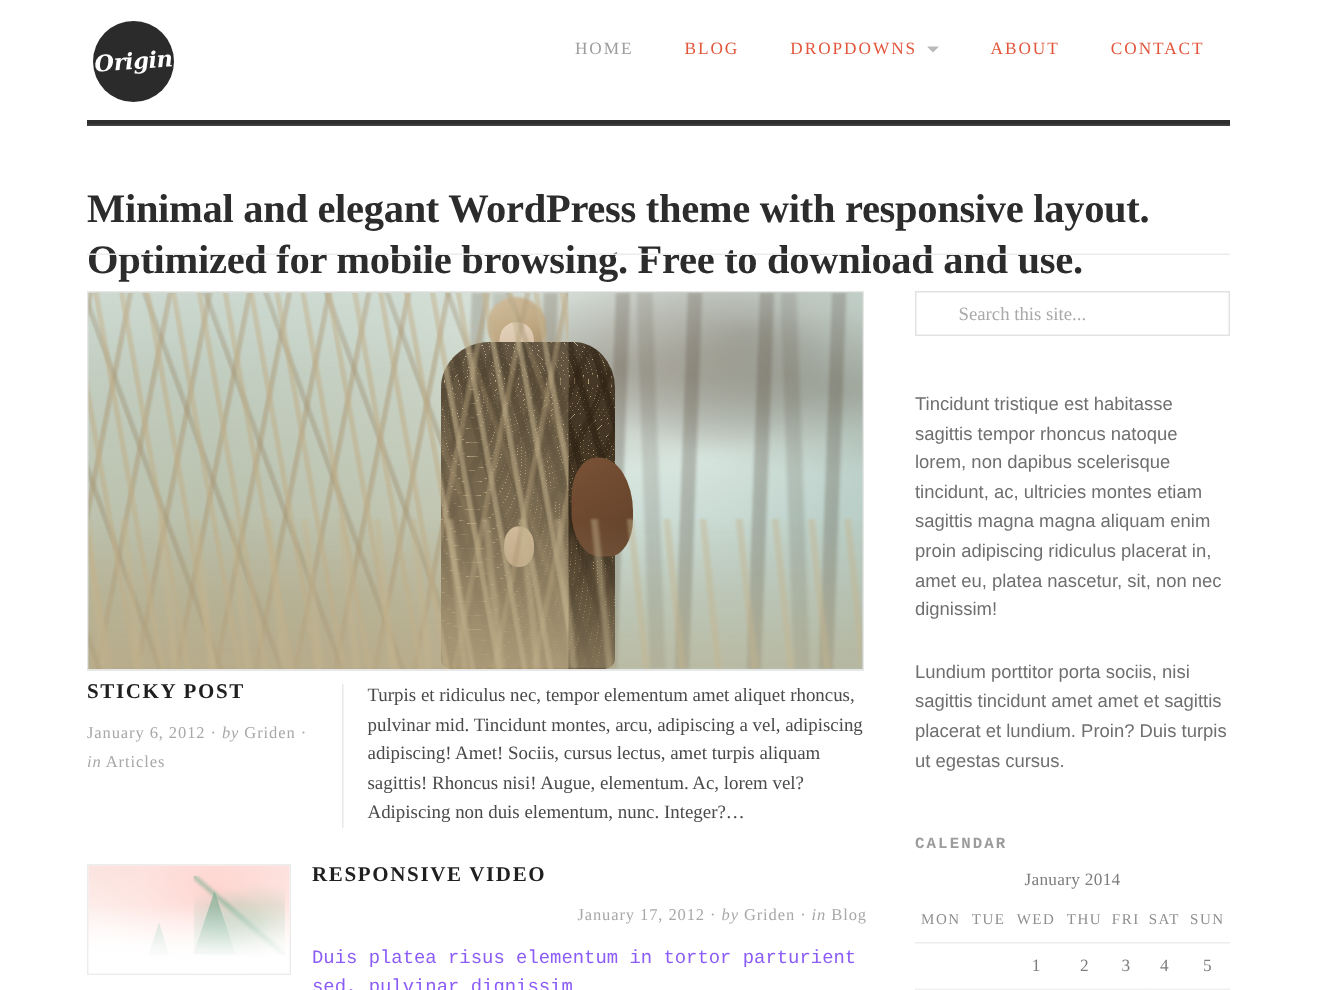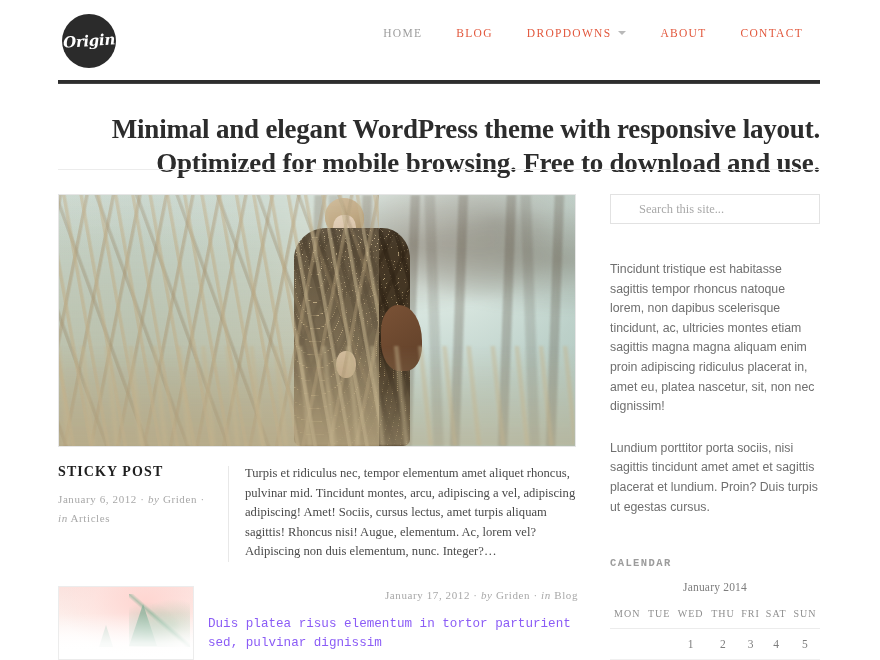--- a/index.html
+++ b/index.html
@@ -56,22 +56,22 @@
     border-top: 4px solid #b9b9b9;
   }
   .header-rule {
     position: absolute; left: 58px; top: 80px; width: 762px; height: 4px;
     background: #2e2e2e;
     border-bottom: 1px solid #444;
   }
 
   
   .headline {
-    position: absolute; left: 58px; top: 94px; width: 762px;
-    text-align: right;
+    position: absolute; left: 58px; top: 104px; width: 762px;
+    text-align: left;
     font-family: "Liberation Serif", "DejaVu Serif", serif;
     font-size: 27px;
     line-height: 34px;
     color: #2c2c2c;
     letter-spacing: -0.2px;
   }
   .headline-rule {
     position: absolute; left: 58px; top: 169px; width: 762px; height: 1px;
     background: #ececec;
   }
@@ -159,21 +159,21 @@
     background: linear-gradient(150deg,#e0c6ab 0%, #c6a485 100%);
     filter: blur(0.4px);
   }
   .fi-fade {
     position: absolute; inset: 0;
     background: linear-gradient(180deg, rgba(255,255,255,0.10) 0%, rgba(255,255,255,0.0) 22%, rgba(255,255,255,0.0) 100%);
   }
 
   
   .post-sticky {
-    position: relative; margin-top: 17px; display: flex;
+    position: relative; margin-top: 7px; display: flex;
   }
   .post-left { width: 170px; padding-right: 14px; }
   .post-divider {
     width: 1px; background: #e8e8e8; margin: 2px 0 0 0; align-self: stretch;
   }
   .post-right { flex: 1; padding-left: 16px; }
   .post-title {
     font-family: "Liberation Serif", "DejaVu Serif", serif;
     font-size: 14px; font-weight: bold;
     letter-spacing: 1.1px;
@@ -377,20 +377,21 @@
 
     <article class="post-video">
       <div class="thumb">
         <div class="thumb-inner"></div>
         <div class="thumb-peak2"></div>
         <div class="thumb-peak"></div>
         <div class="thumb-trees"></div>
         <div class="thumb-fade"></div>
       </div>
       <div class="post-video-body">
+        <h2 class="post-title">RESPONSIVE VIDEO</h2>
         <div class="post-meta">
           <span>January 17, 2012</span>
           <span> · </span>
           <span class="by">by</span>
           <span>Griden</span>
           <span> · </span>
           <span class="inw">in</span>
           <span>Blog</span>
         </div>
         <div class="faded-excerpt">Duis platea risus elementum in tortor parturient sed, pulvinar dignissim</div>

